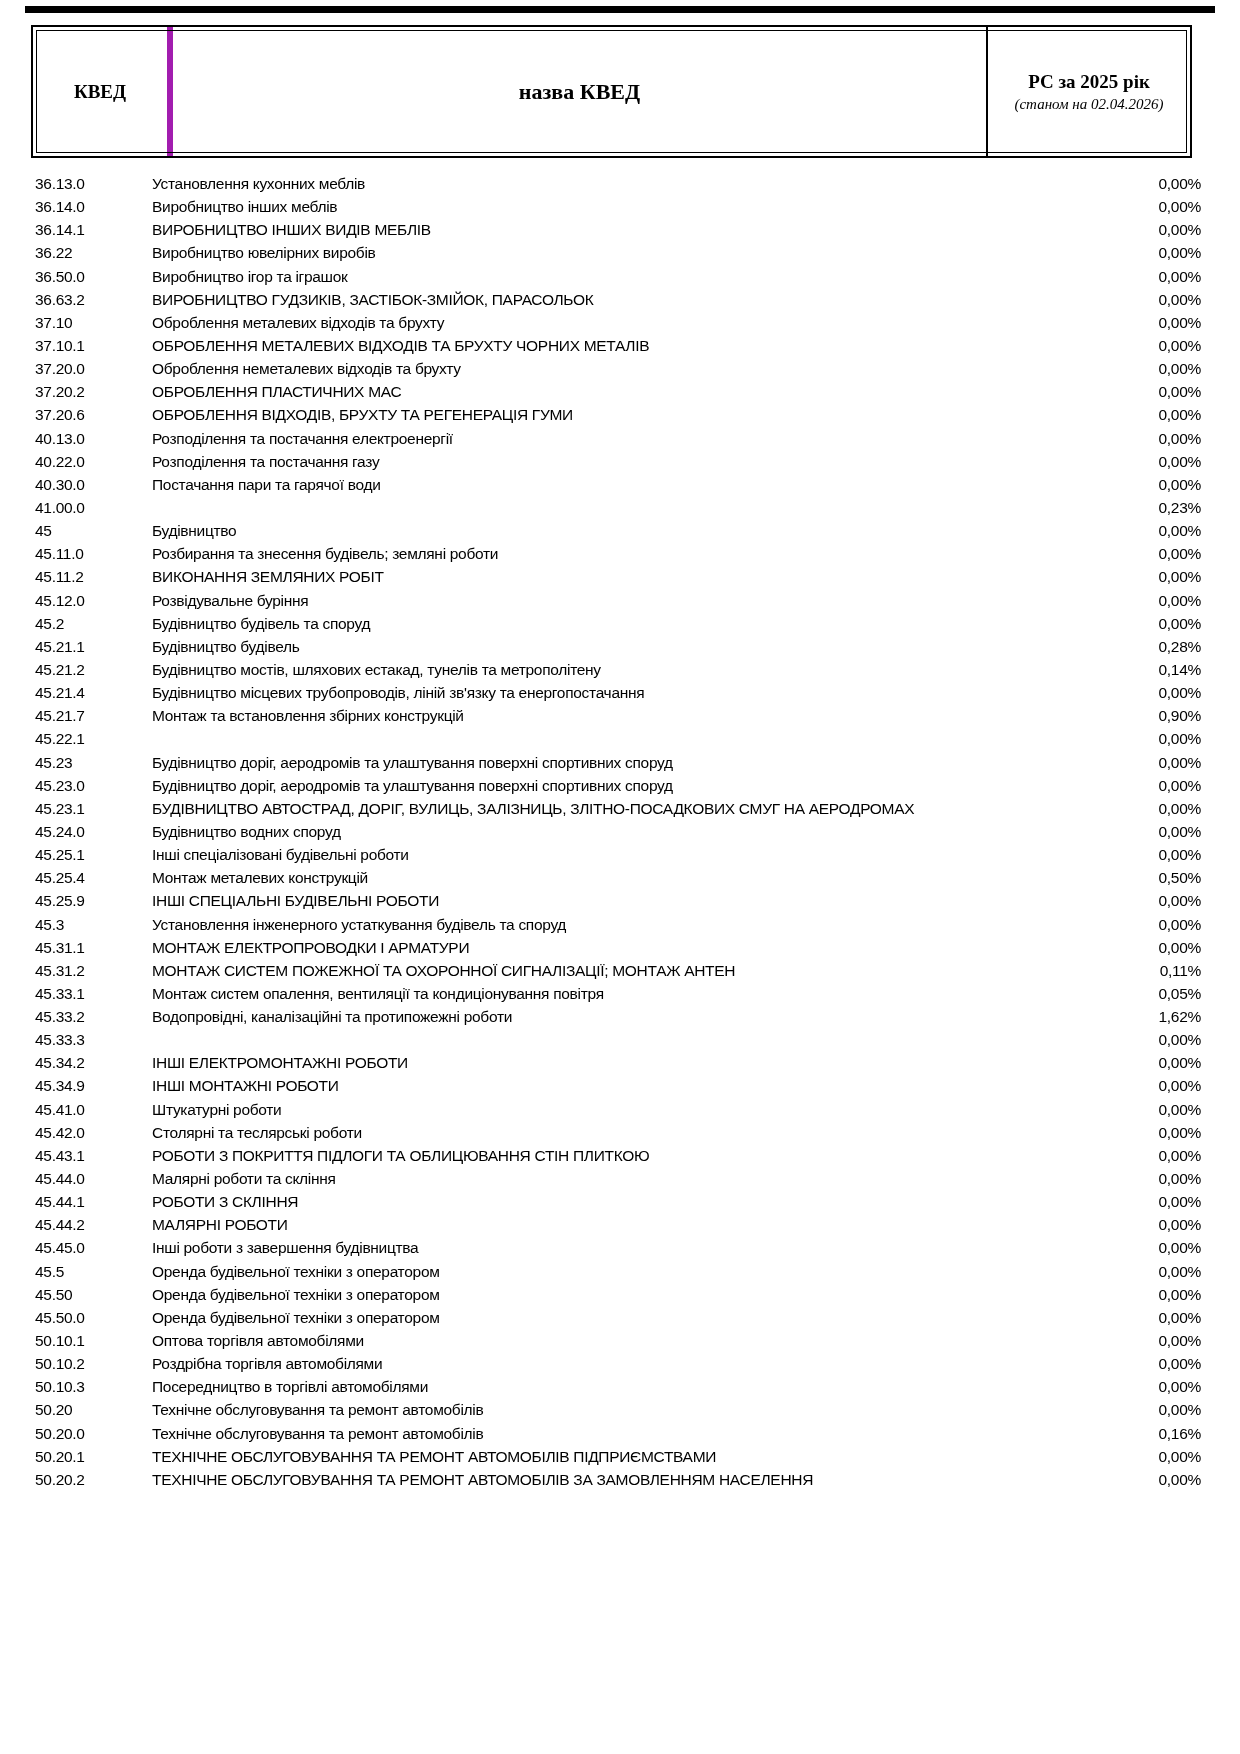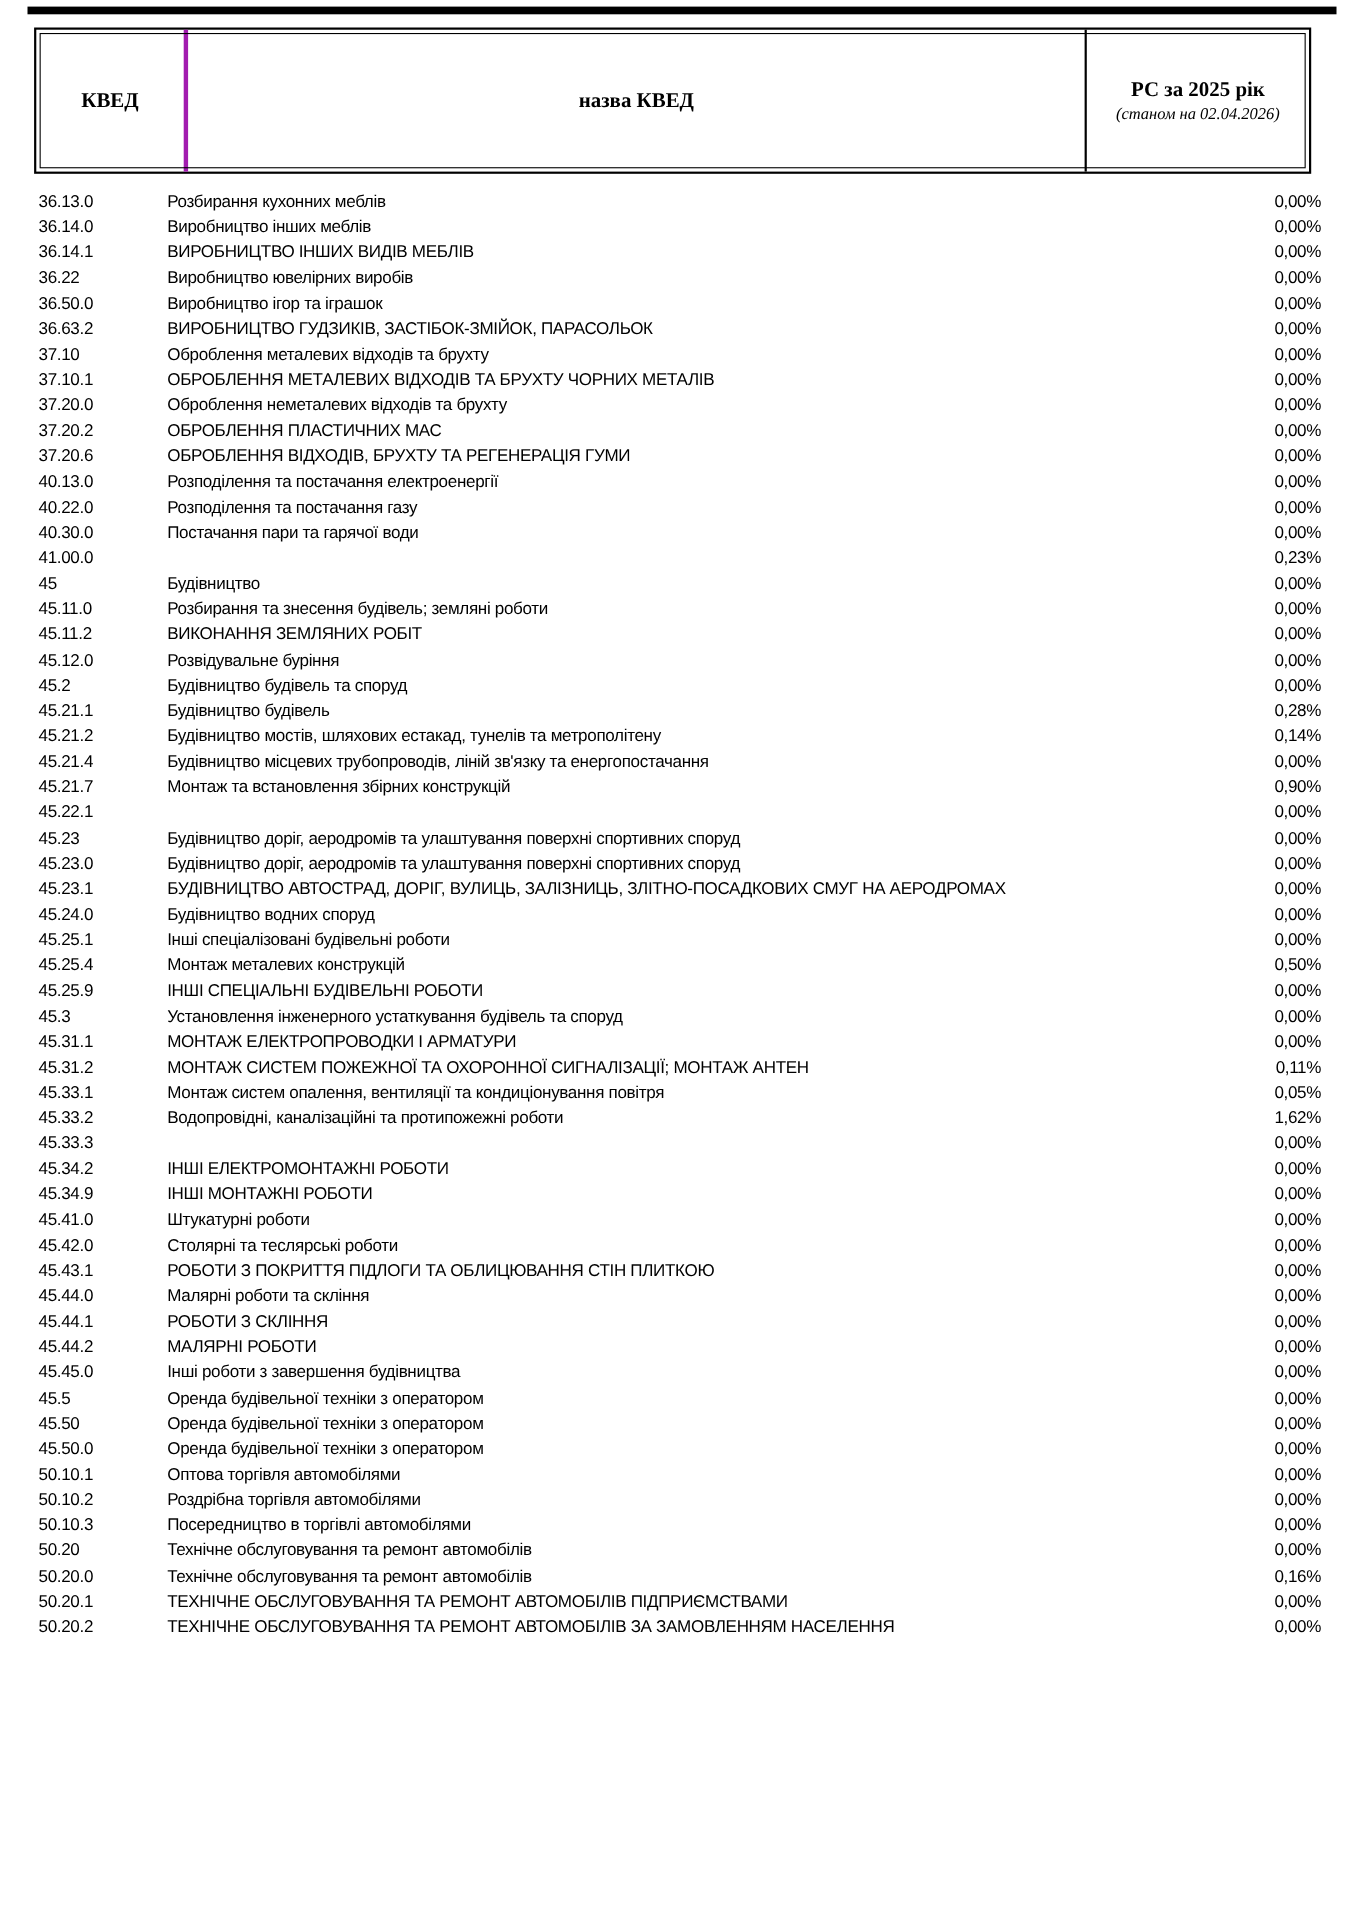--- a/index.html
+++ b/index.html
@@ -13,21 +13,21 @@
 
   .header-box {
     position:absolute; left:31px; top:25px; width:1161px; height:133px;
     border:2px solid #000; box-sizing:border-box; display:flex;
     font-family:"Liberation Serif", serif; font-weight:bold; background:#fff;
   }
   .header-inner-frame { position:absolute; inset:3px; border:1px solid #000; pointer-events:none; }
   .hcell { display:flex; flex-direction:column; align-items:center; justify-content:center;
            box-sizing:border-box; text-align:center; }
   .hcell.kved  { width:134px; font-size:19px; }
-  .hcell.nazva { flex:1; border-left:4px solid #a21caf; border-right:2px solid #000; font-size:19px; }
+  .hcell.nazva { flex:1; border-left:6px solid #a21caf; border-right:2px solid #000; font-size:22px; }
   .hcell.rs    { width:202px; font-size:19px; line-height:1.25; }
   .rs-sub { font-size:15px; font-style:italic; font-weight:normal; margin-top:1px; }
 
   #rows { position:absolute; left:0; top:161px; width:1240px;margin-top:11px; }
   .row  { position:relative; height:23.15px; }
   .code, .name, .pct { font-size:15.5px; line-height:23.15px; letter-spacing:-0.3px; }
   .code { position:absolute; left:35px;  top:0; white-space:nowrap; }
   .name { position:absolute; left:152px; top:0; width:838px; white-space:nowrap; overflow:hidden; }
   .pct  { position:absolute; right:39px; top:0; white-space:nowrap; }
 </style>
@@ -48,21 +48,21 @@
     </div>
     <div class="hcell rs">
       <span>РС за 2025 рік</span>
       <span class="rs-sub">(станом на 02.04.2026)</span>
     </div>
   </div>
 
   <div id="rows">
       <div class="row">
         <span class="code">36.13.0</span>
-        <span class="name">Розбирання кухонних меблів</span>
+        <span class="name">Установлення кухонних меблів</span>
         <span class="pct">0,00%</span>
       </div>
       <div class="row">
         <span class="code">36.14.0</span>
         <span class="name">Виробництво інших меблів</span>
         <span class="pct">0,00%</span>
       </div>
       <div class="row">
         <span class="code">36.14.1</span>
         <span class="name">ВИРОБНИЦТВО ІНШИХ ВИДІВ МЕБЛІВ</span>

